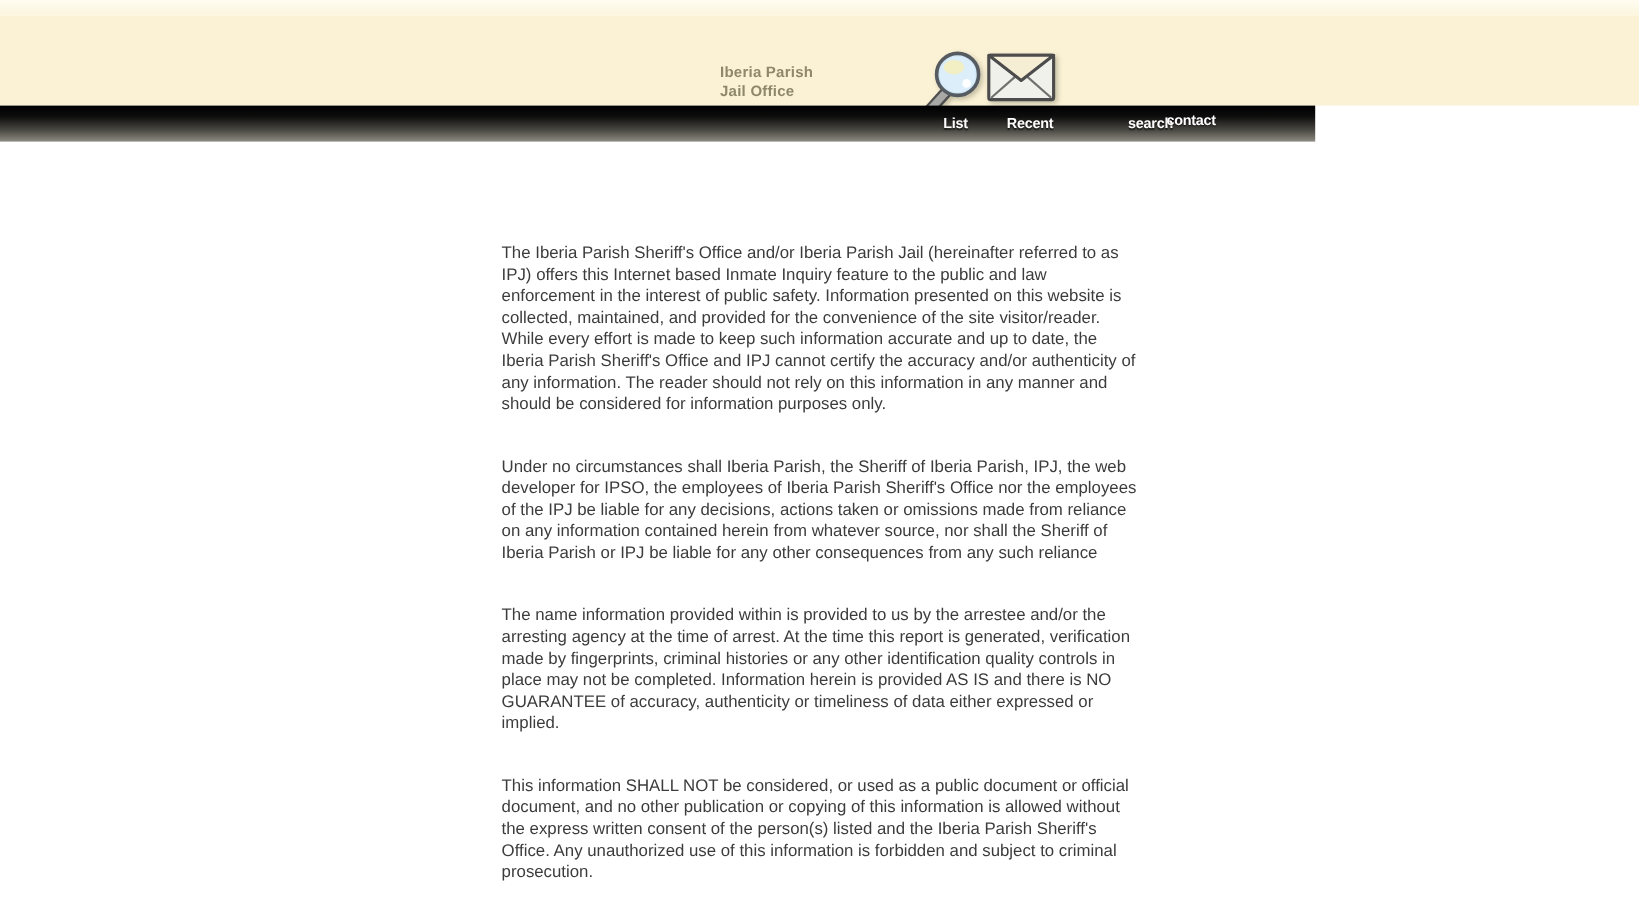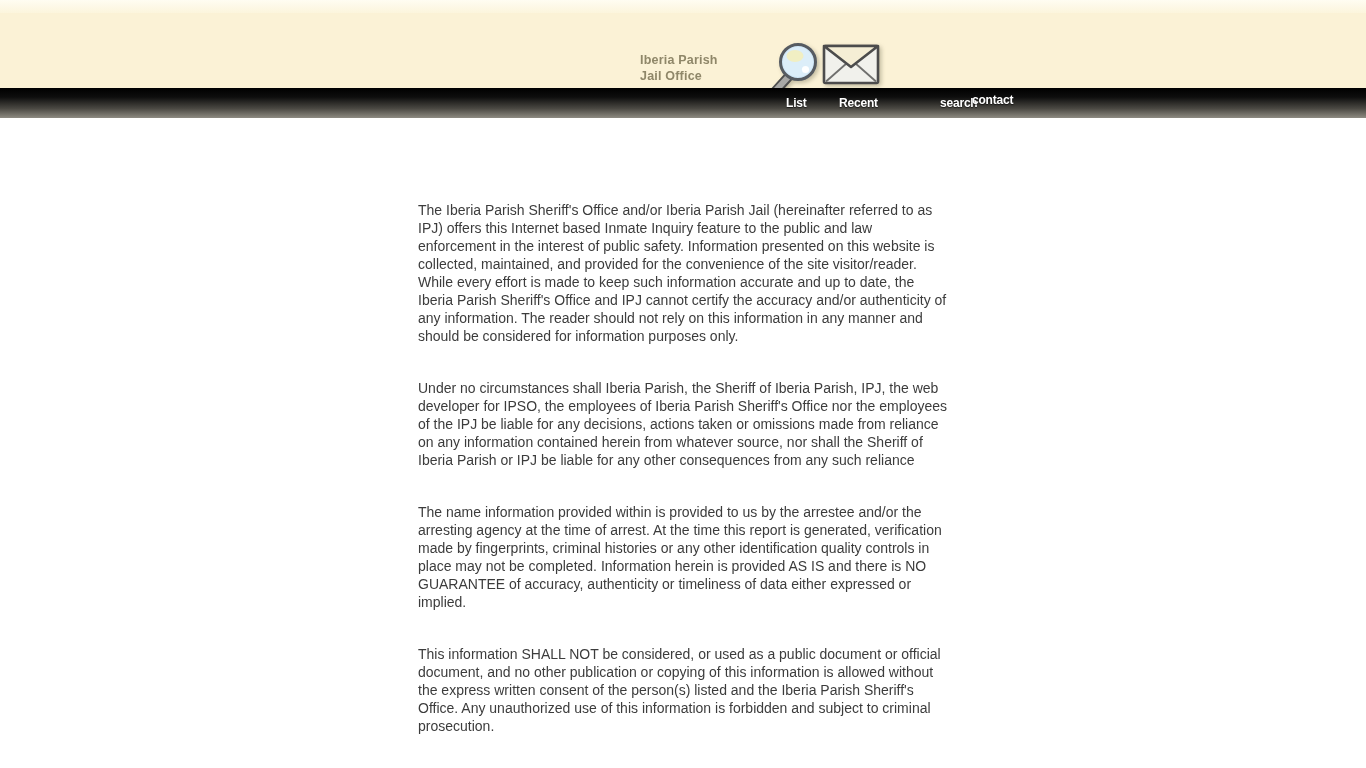--- a/index.html
+++ b/index.html
@@ -13,30 +13,29 @@
 
   .site-header {
     position: relative;
     width: 1366px; height: 75px;
     background: #fbf2d6;
   }
   .site-title {
     position: absolute; left: 600px; top: 39px;
     color: #8f8769; font-size: 12.5px; font-weight: bold; line-height: 16px;
     letter-spacing: 0.2px;
-    margin-left: 40px;
   }
   .icon-link { position: absolute; display: block; cursor: pointer; }
   .icon-link.magnifier { left: 760px; top: 24px; width: 64px; height: 64px; }
   .icon-link.envelope  { left: 822px; top: 31px; width: 60px; height: 46px; }
   .icon-link svg { display: block; filter: drop-shadow(2px 2px 2px rgba(90,85,60,.35)); }
 
   .nav-bar {
     position: relative;
-    width: 1366px; height: 30px;
+    width: 1096px; height: 30px;
     background: linear-gradient(to bottom, #000000 0%, #0d0d0d 30%, #4a4842 68%, #8e8b82 100%);
   }
   .nav-link {
     position: absolute;
     color: #ffffff; font-size: 12px; font-weight: bold;
     letter-spacing: -0.2px;
     text-decoration: none; cursor: pointer;
     text-shadow: 0 1px 1px rgba(0,0,0,.6);
   }
   .nav-link.n-list    { left: 786px; top: 8px; }

